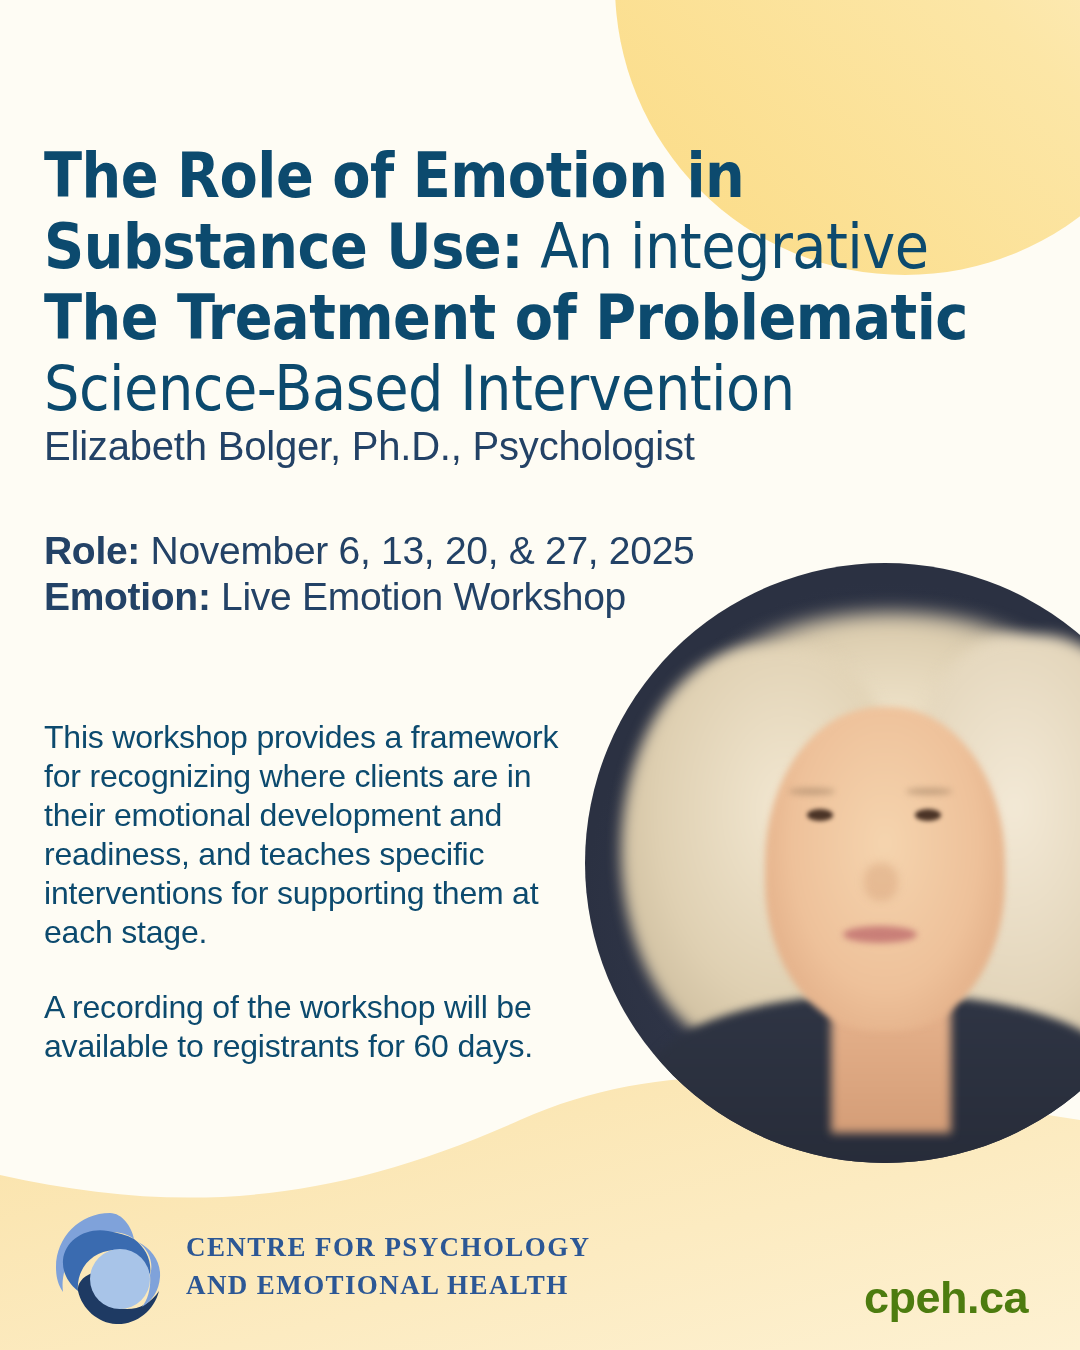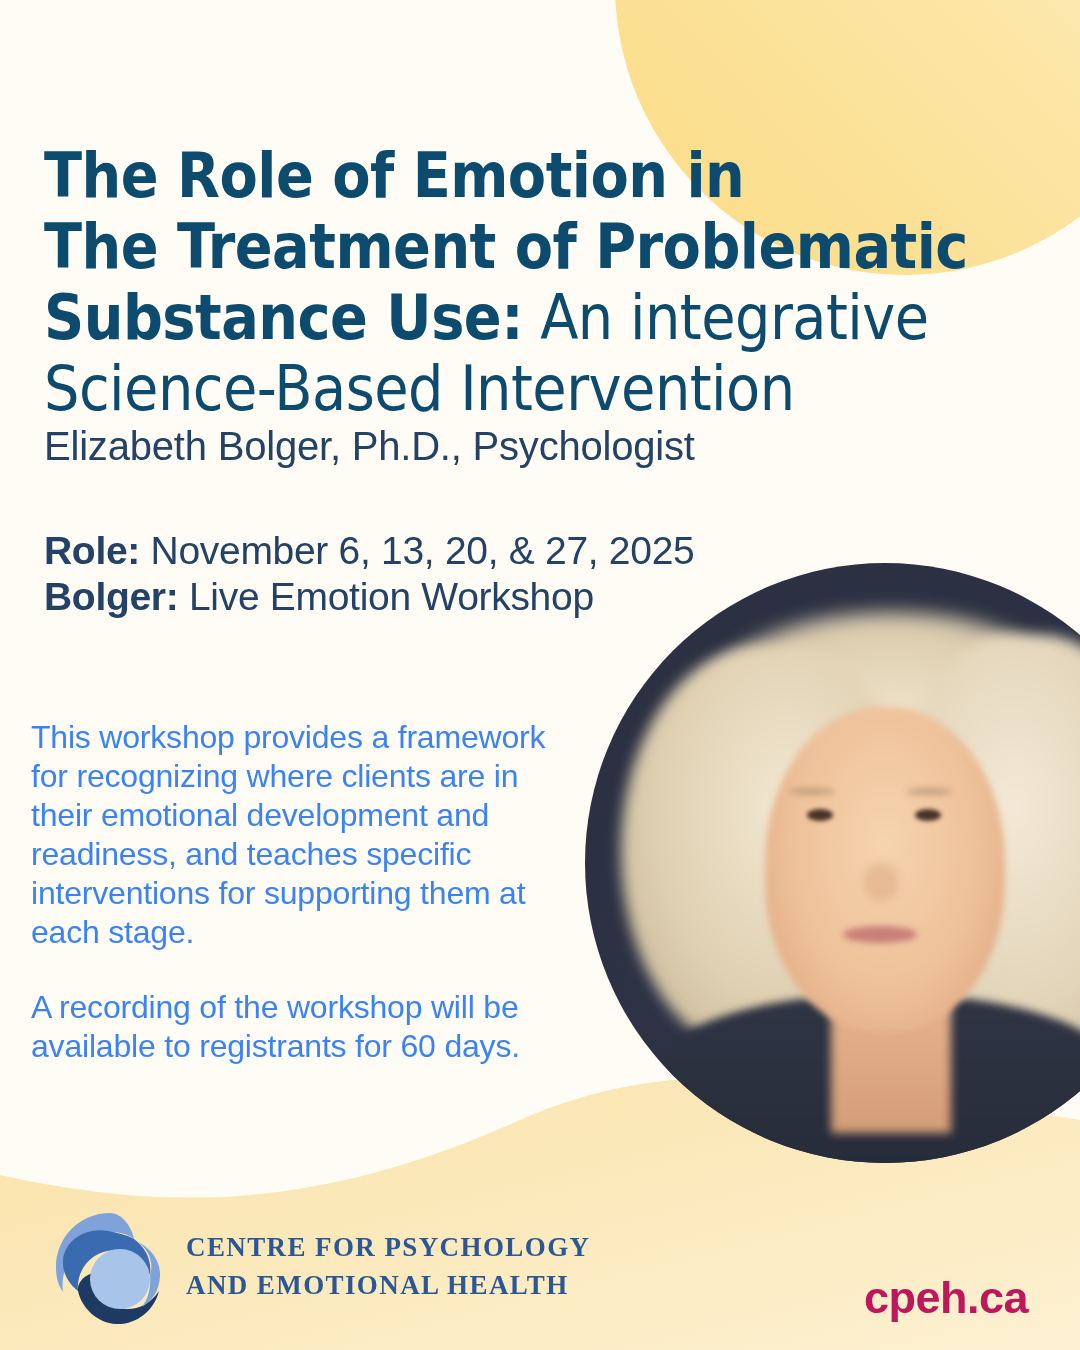--- a/index.html
+++ b/index.html
@@ -63,26 +63,26 @@
     line-height:46px;
     color:#234266;
     letter-spacing:-0.3px;
   }
   .logistics .lbl { font-weight:700; }
   .logistics .val { font-weight:400; }
 
   
   .desc-block {
     position:absolute;
-    left:31px; top:718px;
+    left:44px; top:718px;
     width:530px;
     font-family:"Liberation Sans","DejaVu Sans", sans-serif;
     font-size:32px;
     line-height:39px;
-    color:#3b82f6;
+    color:#0c4a6e;
     letter-spacing:-0.2px;
   }
   .desc-p2 { margin-top:36px; }
 
   
   .portrait {
     position:absolute;
     left:585px; top:563px;
     width:600px; height:600px;
     border-radius:50%;
@@ -188,21 +188,21 @@
     line-height:38px;
     letter-spacing:1.4px;
     color:#2C5795;
   }
   .site-url {
     position:absolute;
     right:52px; top:1272px;
     font-family:"Liberation Sans","DejaVu Sans", sans-serif;
     font-size:45px;
     font-weight:700;
-    color:#be185d;
+    color:#4d7c0f;
     letter-spacing:-0.5px;
   }
 </style>
 </head>
 <body>
 
 <svg id="bg-layer" viewBox="0 0 1080 1350" preserveAspectRatio="none" aria-hidden="true">
   <defs>
     <linearGradient id="gradCircle" x1="0" y1="1" x2="1" y2="0">
       <stop offset="0%" stop-color="#FBDB84"></stop>
@@ -242,38 +242,38 @@
       <div class="nose"></div>
       <div class="mouth"></div>
     </div>
   </div>
 
   <div class="title-block">
     <div class="title-line">
       <span class="t-bold">The Role of Emotion in</span>
     </div>
     <div class="title-line">
+      <span class="t-bold">Substance Use:</span><span class="t-light"> An integrative</span>
+    </div>
+    <div class="title-line">
       <span class="t-bold">The Treatment of Problematic</span>
-    </div>
-    <div class="title-line">
-      <span class="t-bold">Substance Use:</span><span class="t-light"> An integrative</span>
     </div>
     <div class="title-line">
       <span class="t-light">Science-Based Intervention</span>
     </div>
   </div>
 
   <div class="presenter">Elizabeth Bolger, Ph.D., Psychologist</div>
 
   <div class="logistics">
     <div>
       <span class="lbl">Role:</span><span class="val"> November 6, 13, 20, &amp; 27, 2025</span>
     </div>
     <div>
-      <span class="lbl">Bolger:</span><span class="val"> Live Emotion Workshop</span>
+      <span class="lbl">Emotion:</span><span class="val"> Live Emotion Workshop</span>
     </div>
   </div>
 
   <div class="desc-block">
     <div>This workshop provides a framework for recognizing where clients are in their emotional development and readiness, and teaches specific interventions for supporting them at each stage.</div>
     <div class="desc-p2">A recording of the workshop will be available to registrants for 60 days.</div>
   </div>
 
   <svg class="footer-logo" viewBox="0 0 124 124">
 

